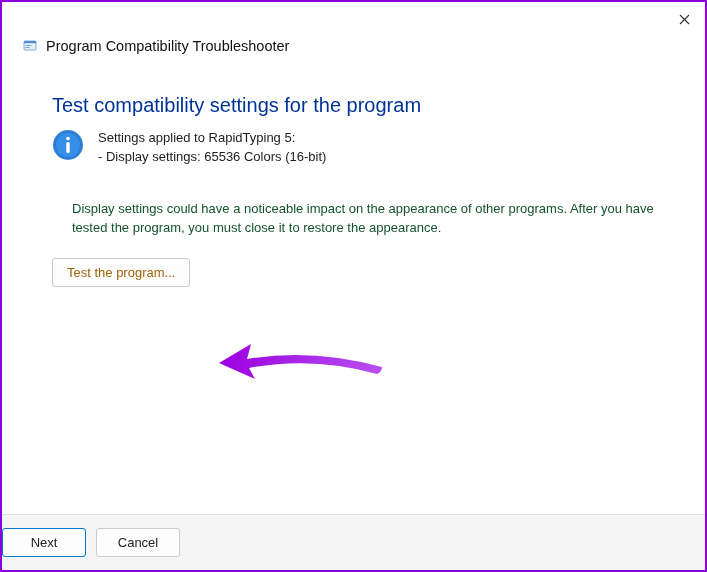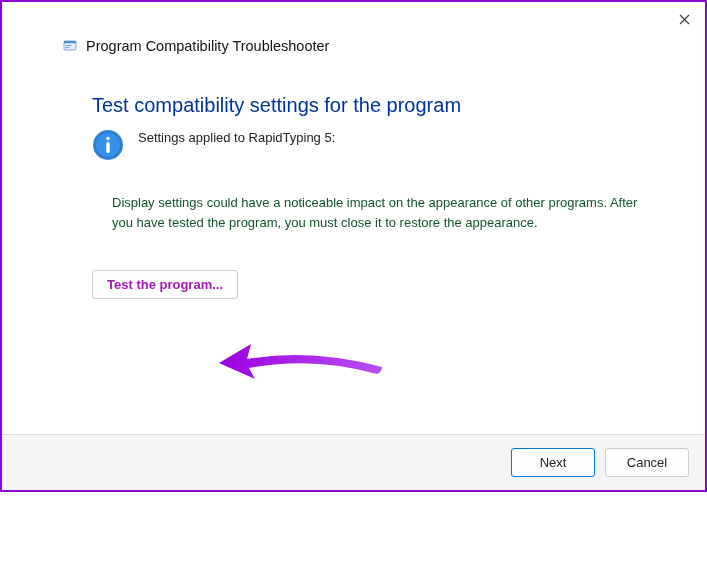--- a/index.html
+++ b/index.html
@@ -13,25 +13,24 @@
       font-size: 13px;
       background: #fff;
       width: 707px;
       height: 572px;
       overflow: hidden;
       position: relative;
     }
     
     .window {
       width: 707px;
-      height: 492px;
+      height: 572px;
       border: 2px solid #8e00d8;
       background: #fff;
       position: relative;
-      padding-left: 40px;
     }
     
     .close-btn {
       position: absolute;
       top: 6px;
       right: 10px;
       width: 22px;
       height: 22px;
       display: flex;
       align-items: center;
@@ -90,42 +89,41 @@
     }
     
     .paragraph {
       color: #14532d;
       line-height: 1.5;
       margin-bottom: 20px;
       margin-left: 20px;
     }
     
     .test-btn {
-      margin-top: 18px;
+      margin-top: 0;
       padding: 6px 14px;
       background: #fdfdfd;
       border: 1px solid #ccc;
       border-radius: 3px;
       font-family: inherit;
       font-size: 13px;
-      color: #a21caf;
+      color: #a16207;
       cursor: pointer;
-      font-weight: bold;
     }
     
     .footer {
       position: absolute;
       bottom: 0;
       left: 0;
       right: 0;
       height: 56px;
       border-top: 1px solid #ddd;
       background: #f5f5f5;
       display: flex;
-      justify-content: flex-end;
+      justify-content: flex-start;
       align-items: center;
       padding-right: 16px;
       gap: 10px;
     }
     
     .footer-btn {
       min-width: 84px;
       padding: 6px 16px;
       background: #fdfdfd;
       border: 1px solid #ccc;
@@ -179,20 +177,21 @@
         <svg width="32" height="32" viewBox="0 0 32 32">
           <circle cx="16" cy="16" r="15" fill="#3a89d8"></circle>
           <circle cx="16" cy="16" r="14" fill="#2b7cd3"></circle>
           <circle cx="16" cy="16" r="12" fill="#3690ea"></circle>
           <circle cx="16" cy="9.5" r="1.8" fill="#fff"></circle>
           <rect x="14.3" y="13" width="3.4" height="11" rx="1.5" fill="#fff"></rect>
         </svg>
       </div>
       <div class="info-text">
         <div>Settings applied to RapidTyping 5:</div>
+        <div>- Display settings:  65536 Colors (16-bit)</div>
       </div>
     </div>
 
     <p class="paragraph">Display settings could have a noticeable impact on the appearance of other programs. After you have tested the program, you must close it to restore the appearance.</p>
 
     <button class="test-btn">Test the program...</button>
   </div>
 
   <div class="arrow-annotation">
     <svg width="180" height="60" viewBox="0 0 180 60">

